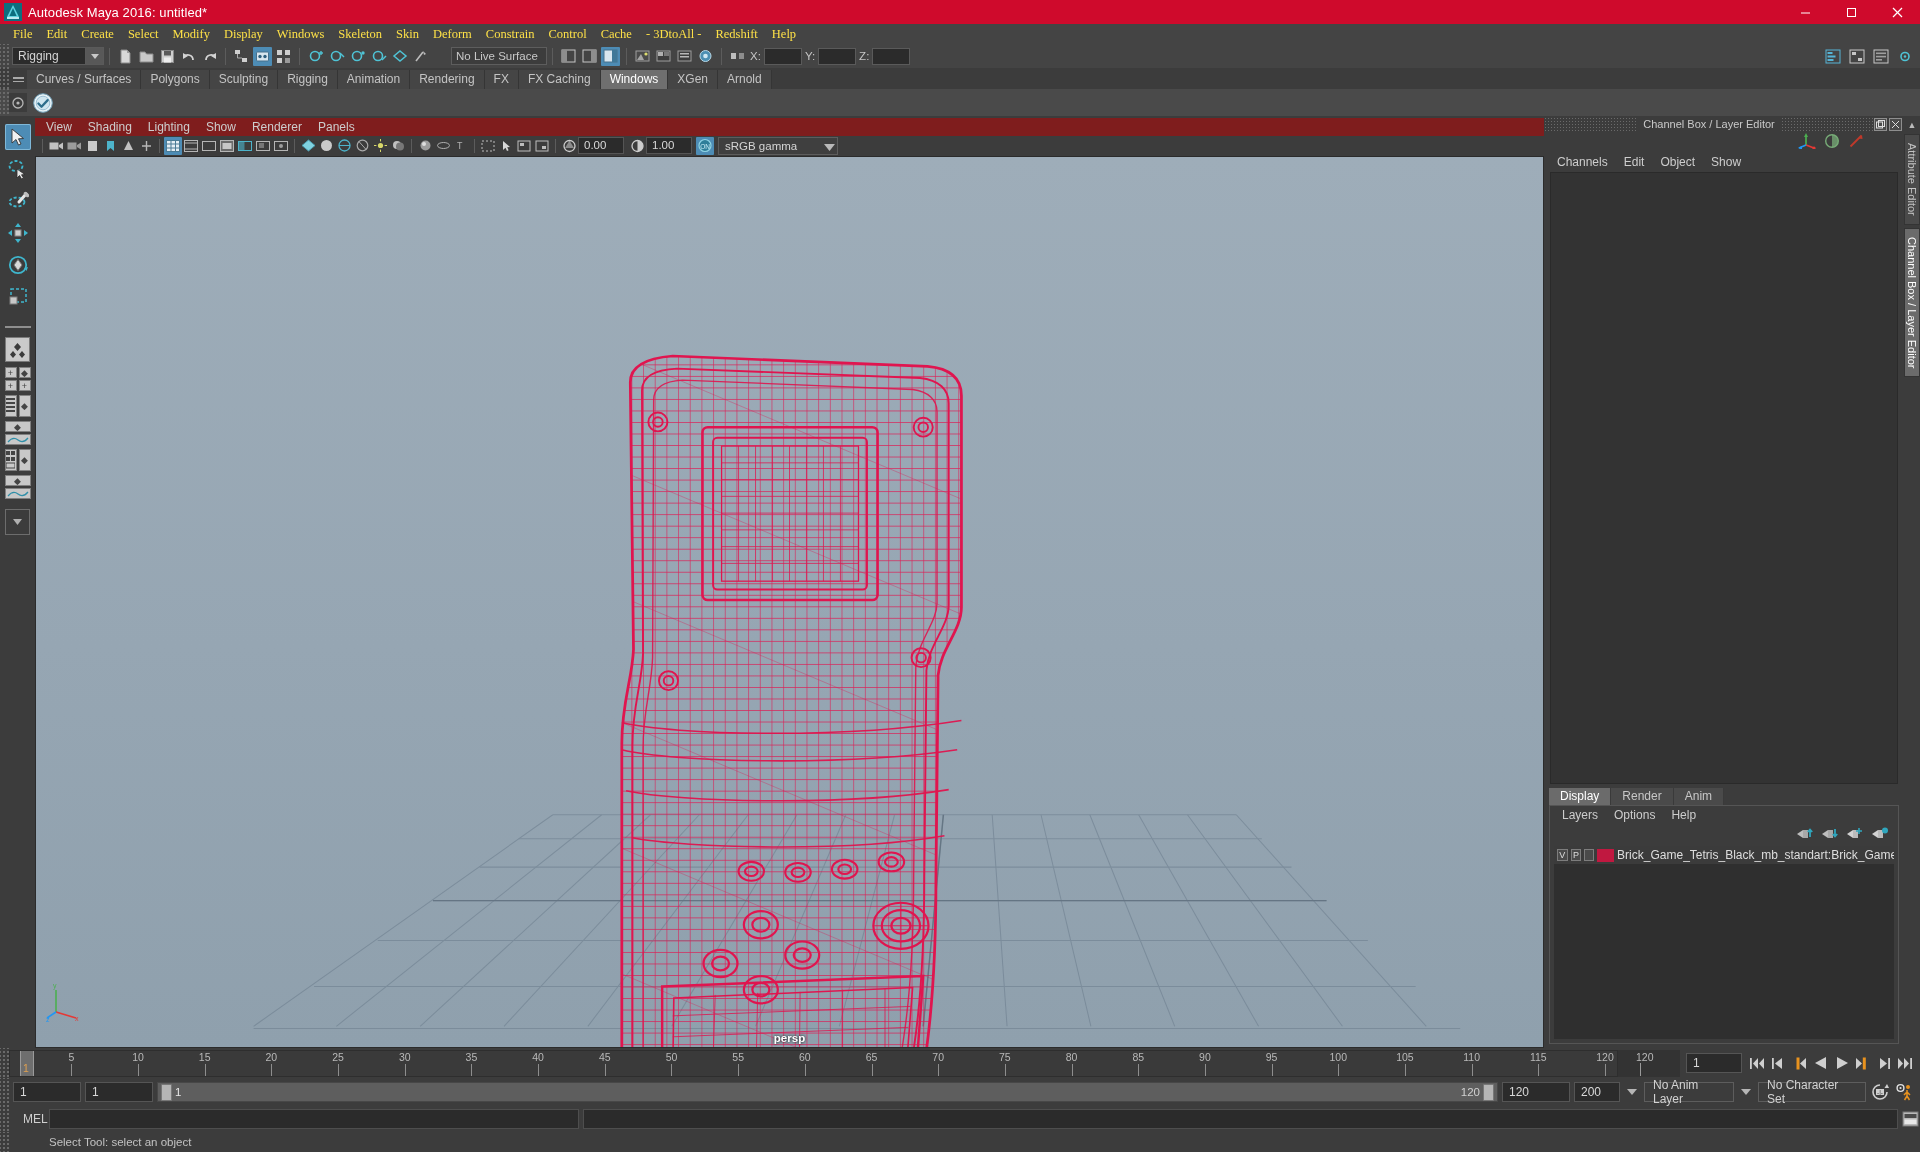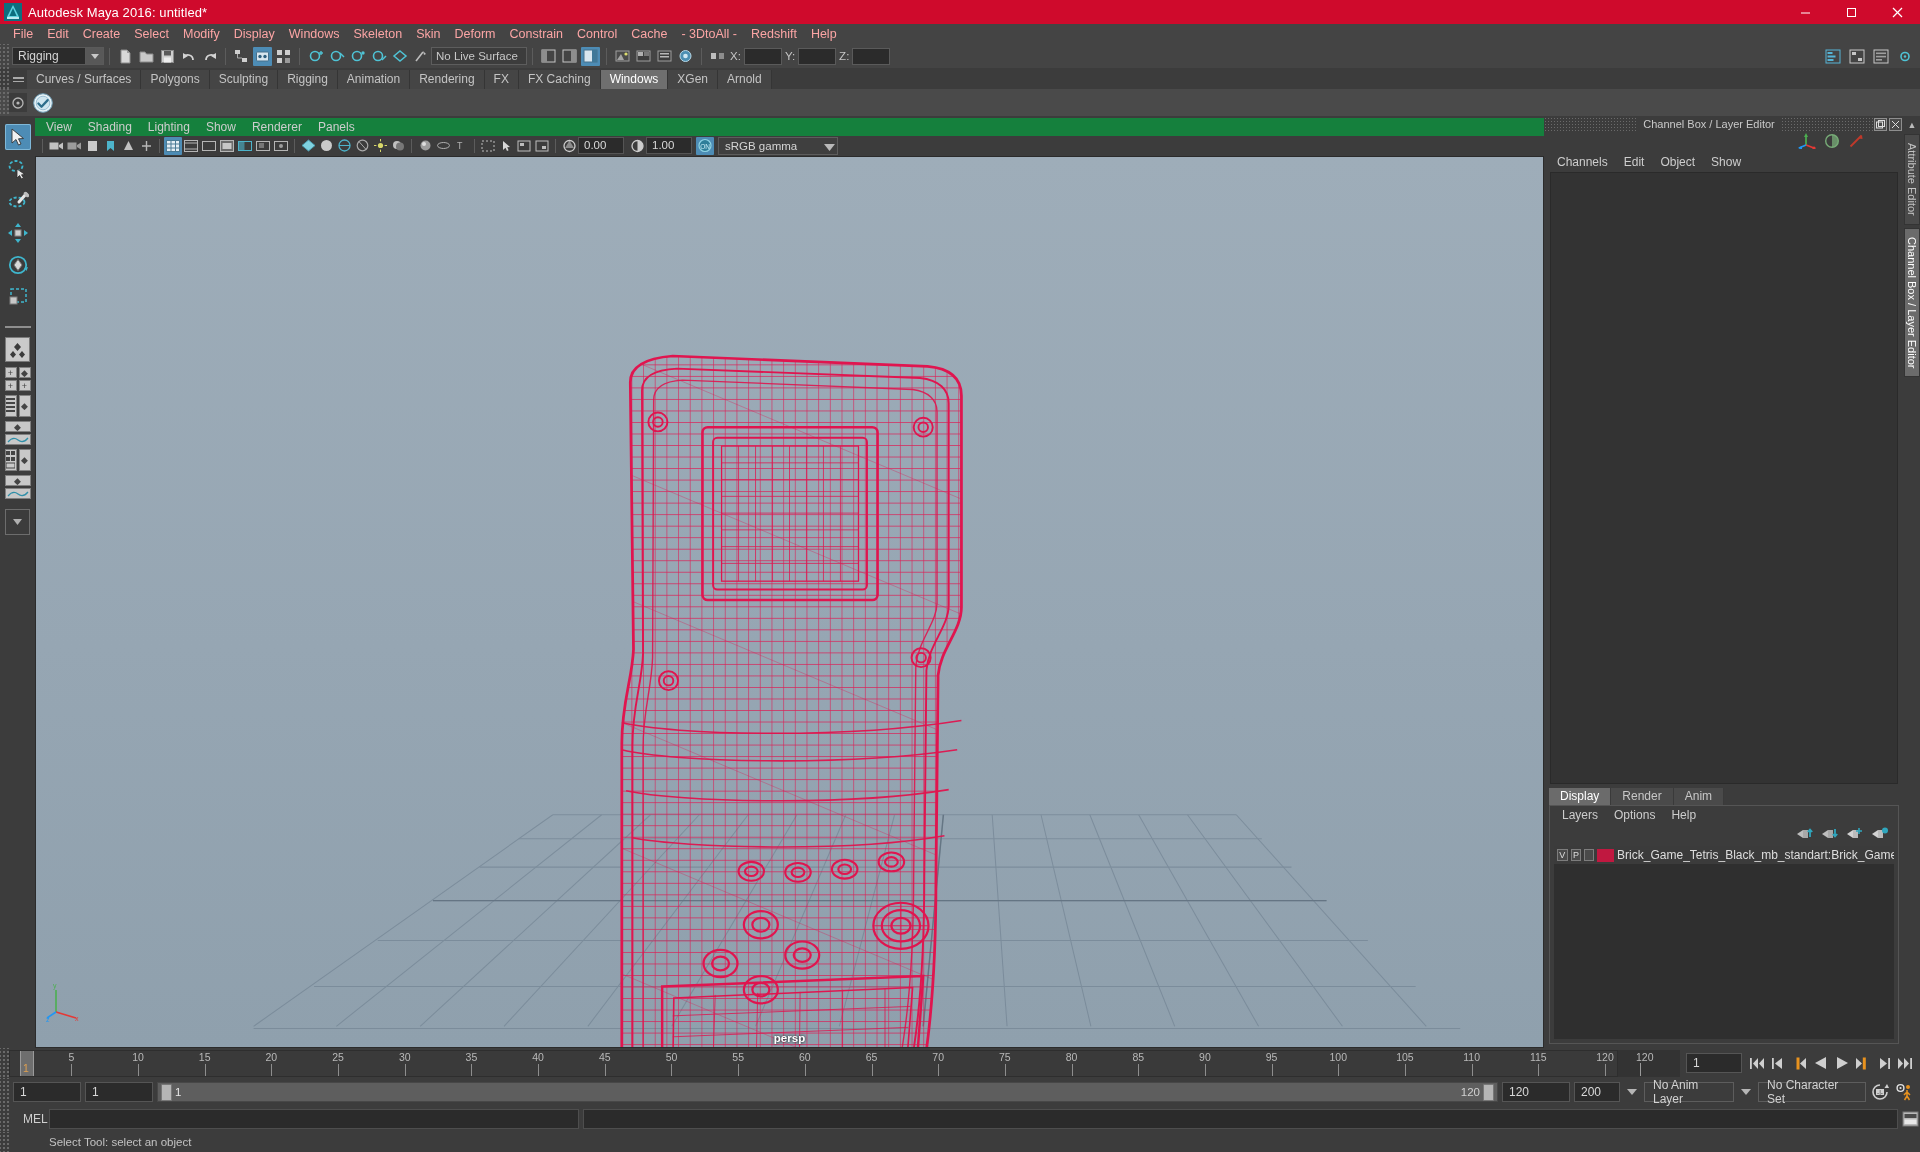--- a/index.html
+++ b/index.html
@@ -16,31 +16,31 @@
   .titlebar { height:24px; background:#cf0a2c; display:flex; align-items:center; flex:0 0 24px; }
   .tb-icon { width:18px; height:18px; margin-left:4px; margin-right:6px; position:relative; }
   .tb-icon svg { display:block; }
   .tb-title { color:#ffffff; font-size:13px; letter-spacing:0.1px; }
   .tb-spacer { flex:1; }
   .tb-btn { width:46px; height:24px; display:flex; align-items:center; justify-content:center; color:#fff; }
   .tb-btn svg { display:block; }
 
   
   .menubar { height:20px; background:#444444; display:flex; align-items:center; flex:0 0 20px; padding-left:6px; }
-  .menu-item { padding:0 7px; height:20px; line-height:20px; font-size:12.5px; color:#fca5a5; white-space:nowrap; }
+  .menu-item { padding:0 7px; height:20px; line-height:20px; font-size:12.5px; color:#fde047; white-space:nowrap;font-family:Liberation Serif, serif; }
 
   
   .statusbar { height:24px; background:#444444; display:flex; align-items:center; flex:0 0 24px; gap:0px; }
   .grip { width:9px; height:100%; flex:0 0 9px; background-image: radial-gradient(#6a6a6a 0.8px, transparent 0.9px); background-size:4px 4px; background-position:2px 2px; }
   .sb-select { margin-left:3px; height:18px; width:92px; background:#2b2b2b; border:1px solid #5a5a5a; display:flex; align-items:center; font-size:12px; color:#d4d4d4; padding-left:5px; position:relative;}
   .sb-select .arrow { position:absolute; right:0; top:0; bottom:0; width:18px; background:#585858; border-left:1px solid #5a5a5a; display:flex; align-items:center; justify-content:center; }
   .sep { width:1px; height:17px; background:#5c5c5c; margin:0 5px; flex:0 0 1px; }
   .tool-ico { width:19px; height:19px; margin:0 1px; display:flex; align-items:center; justify-content:center; flex:0 0 19px; border-radius:1px; }
   .tool-ico.on { background:#4d8cb5; }
-  .livesurf { height:18px; width:96px; background:#3c3c3c; border:1px solid #5d5d5d; font-size:11.5px; color:#c8c8c8; display:flex; align-items:center; padding-left:4px; }
+  .livesurf { height:18px; width:96px; background:#3c3c3c; border:1px solid #5d5d5d; font-size:11.5px; color:#c8c8c8; display:flex; align-items:center; padding-left:4px;margin-left:20px; }
   .coord { display:flex; align-items:center; gap:3px; margin-left:2px; }
   .coord .lbl { font-size:11.5px; color:#c6c6c6; }
   .coord .fld { width:38px; height:17px; background:#2b2b2b; border:1px solid #5a5a5a; }
   .sb-right { margin-left:auto; display:flex; align-items:center; padding-right:5px; gap:3px; }
 
   
   .shelfwrap { background:#3c3c3c; flex:0 0 48px; display:flex; flex-direction:column; }
   .shelftabs { height:21px; display:flex; align-items:flex-end; background:#3c3c3c; }
   .shelftabs .grip { height:21px; }
   .tabs-hamb { width:18px; height:19px; display:flex; flex-direction:column; justify-content:center; gap:2px; align-items:center; flex:0 0 18px; background:#3c3c3c;}
@@ -60,21 +60,21 @@
   .tool-lg.sel { background:#4d8cb5; box-shadow: inset 0 0 0 1px #7fb8d8; }
   .tb-div { width:26px; height:2px; background:#8e8e8e; margin:10px 0 9px 0; flex:0 0 2px;}
   .layoutbtn { width:25px; height:25px; margin-bottom:5px; background:#c8c8c8; border:1px solid #7a7a7a; display:flex; align-items:center; justify-content:center; }
   .lb-pair { display:flex; gap:2px; margin-bottom:4px; }
   .lb-col { display:flex; flex-direction:column; gap:2px; }
   .mini { width:12px; height:11px; background:#c8c8c8; border:1px solid #808080; display:flex; align-items:center; justify-content:center; font-size:9px; color:#444; }
   .lastbtn { width:25px; height:26px; border:1px solid #6d6d6d; background:#3c3c3c; display:flex; align-items:center; justify-content:center; margin-top:6px; }
 
   
   .viewcol { flex:1 1 auto; display:flex; flex-direction:column; min-width:0; padding:2px 0 0 0;}
-  .panel-menubar { height:18px; background:#15803d; display:flex; align-items:flex-end; padding-left:3px; }
+  .panel-menubar { height:18px; background:#7f1d1d; display:flex; align-items:flex-end; padding-left:3px; }
   .pm-item { padding:0 8px; font-size:12px; color:#cdcdcd; line-height:18px; }
   .panel-toolbar { height:20px; background:#3c3c3c; display:flex; align-items:center; padding-left:3px; gap:0; }
   .pt-ico { width:18px; height:18px; display:flex; align-items:center; justify-content:center; flex:0 0 18px; }
   .pt-ico.on { background:#4d8cb5; border-radius:1px; }
   .pt-sep { width:1px; height:14px; background:#5c5c5c; margin:0 4px; flex:0 0 1px; }
   .numfld { width:46px; height:17px; background:#2b2b2b; border:1px solid #555; color:#d8d8d8; font-size:11.5px; line-height:15px; padding-left:5px; }
   .gammasel { width:120px; height:18px; background:#3f3f3f; border:1px solid #5d5d5d; font-size:11.5px; color:#d5d5d5; display:flex; align-items:center; padding-left:6px; position:relative; margin-left:4px;}
   .gammasel .arr { position:absolute; right:2px; top:3px; }
   .viewport { flex:1 1 auto; position:relative; overflow:hidden; border:1px solid #2b2b2b; }
   .persp-label { position:absolute; left:50%; transform:translateX(-50%); bottom:3px; color:#ffffff; font-size:11.5px; font-weight:bold; text-shadow:0 0 3px #000; }

